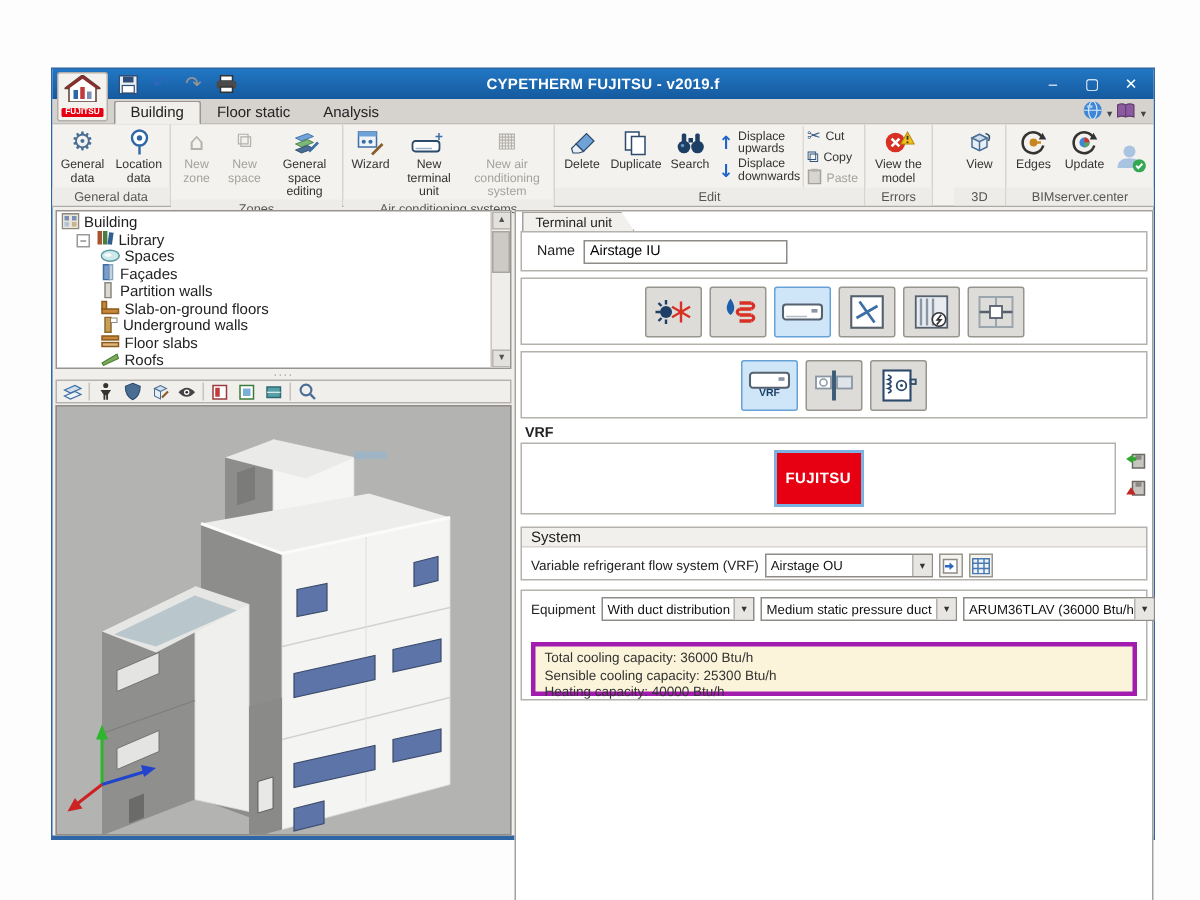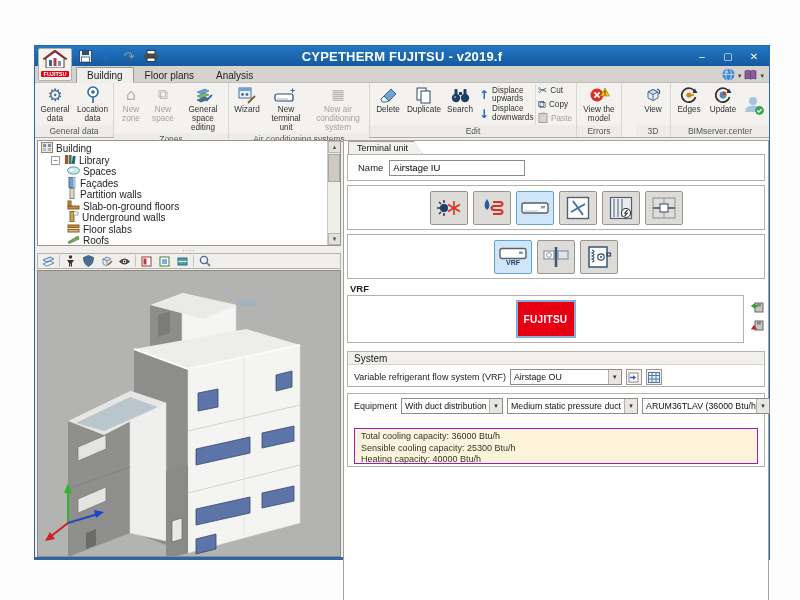--- a/index.html
+++ b/index.html
@@ -3,21 +3,21 @@
 <meta charset="utf-8">
 <style>
   html,body{margin:0;padding:0;width:800px;height:600px;background:#fdfdfd;
     font-family:"Liberation Sans","DejaVu Sans",sans-serif;-webkit-font-smoothing:antialiased;}
   *{box-sizing:border-box;}
   #win{position:absolute;left:34px;top:45px;width:736px;height:515px;background:#f0efec;
     border:1px solid #2f67a6;border-bottom:3px solid #2f67a6;}
   
   #titlebar{position:absolute;left:0;top:0;width:100%;height:20px;
     background:linear-gradient(#2277c4,#155a9e);display:flex;align-items:center;}
-  #apptitle{position:absolute;left:0;right:0;text-align:center;color:#fff;font-size:13px;font-weight:bold;letter-spacing:.2px;}
+  #apptitle{position:absolute;left:0;right:0;text-align:center;color:#fff;font-size:10px;font-weight:bold;letter-spacing:.2px;}
   #winctrls{position:absolute;right:2px;top:0;height:20px;display:flex;}
   .wc{width:26px;height:20px;color:#fff;font-size:10px;display:flex;align-items:center;justify-content:center;}
   #appbtn{position:absolute;left:3px;top:2px;width:34px;height:33px;background:#f4f2ef;
     border:1px solid #b3b0ab;border-radius:2px;z-index:9;display:flex;flex-direction:column;align-items:center;padding-top:1px;}
   #appbtn .fjred{background:#e60012;color:#fff;font-size:5.5px;font-weight:bold;padding:0 3px;border-radius:1px;margin-top:-1px;}
   #qat{position:absolute;left:42px;top:1px;display:flex;gap:6px;align-items:center;height:18px;}
   .qi{width:16px;height:16px;display:flex;align-items:center;justify-content:center;font-size:13px;}
   
   #tabrow{position:absolute;left:0;top:20px;width:100%;height:17px;background:#d6d3cf;border-bottom:1px solid #c2bfba;}
   #tabs{position:absolute;left:41px;top:0;display:flex;height:17px;align-items:flex-end;}
@@ -66,21 +66,21 @@
   .selbtn.on{background:#cfe6f8;border-color:#66a1d8;}
   .vrftxt{font-size:7px;font-weight:bold;color:#1d3f66;line-height:6px;}
   .gcap{font-size:9.5px;font-weight:bold;color:#222;}
   .fieldset{position:absolute;left:3px;right:3px;border:1px solid #b5b2ad;background:#fff;}
   .fshdr{height:13px;background:#f1f0ed;border-bottom:1px solid #d9d6d1;font-size:10px;color:#222;padding:1px 0 0 6px;}
   .fsrow{display:flex;align-items:center;gap:4px;padding:4px 6px 0;}
   .sel{height:16px;border:1px solid #8f8c88;background:#fff;display:flex;align-items:center;font-size:8.8px;color:#111;}
   .sel .st{flex:1;padding:0 3px;white-space:nowrap;overflow:hidden;}
   .sel .sa{width:13px;height:100%;background:#e8e6e2;border-left:1px solid #b5b2ad;display:flex;align-items:center;justify-content:center;font-size:7px;color:#333;}
   .mini{width:16px;height:16px;border:1px solid #9a978f;background:#f4f3f0;display:flex;align-items:center;justify-content:center;}
-  #infobox{position:absolute;left:6px;right:6px;top:34px;height:36px;background:#fbf4da;border:1px solid #a21caf;
+  #infobox{position:absolute;left:6px;right:6px;top:34px;height:36px;background:#fbf4da;border:3px solid #a21caf;
     font-size:9px;color:#333;line-height:11.5px;padding:2px 6px;}
   .sidebtn{position:absolute;width:16px;height:15px;display:flex;align-items:center;justify-content:center;}
 </style>
 </head>
 <body>
 
 <div id="win">
 
   <div id="titlebar">
     <div id="apptitle">CYPETHERM FUJITSU - v2019.f</div>
@@ -119,21 +119,21 @@
           <rect x="3" y="0.5" width="8" height="3.5" fill="#fff" stroke="#333"></rect>
           <rect x="0.5" y="4" width="13" height="5" rx="1" fill="#4a4a4a"></rect>
           <rect x="3" y="8" width="8" height="3.5" fill="#fff" stroke="#333"></rect>
         </svg>
     </span>
   </div>
 
   <div id="tabrow">
     <div id="tabs">
       <div class="tab active">Building</div>
-      <div class="tab">Floor plans</div>
+      <div class="tab">Floor static</div>
       <div class="tab">Analysis</div>
     </div>
     <div id="tabricons">
       <span>
         <svg width="13" height="13" viewBox="0 0 13 13">
             <circle cx="6.5" cy="6.5" r="6" fill="#3f87d6"></circle>
             <ellipse cx="6.5" cy="6.5" rx="2.8" ry="6" fill="none" stroke="#dce9f7" stroke-width=".8"></ellipse>
             <line x1="0.6" y1="6.5" x2="12.4" y2="6.5" stroke="#dce9f7" stroke-width=".8"></line>
             <ellipse cx="4.5" cy="4" rx="2" ry="1.2" fill="#bcd8f2" opacity=".8"></ellipse>
           </svg>

